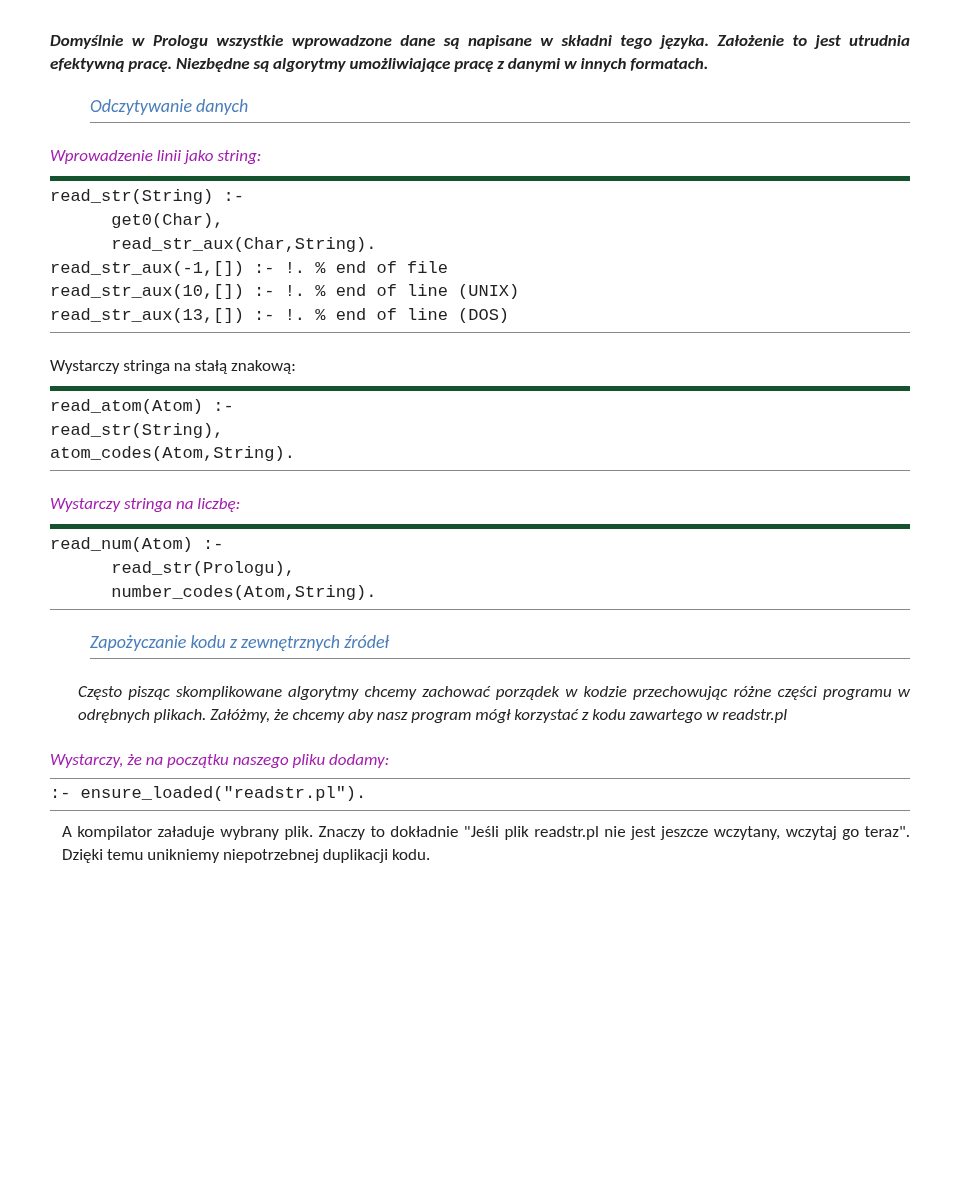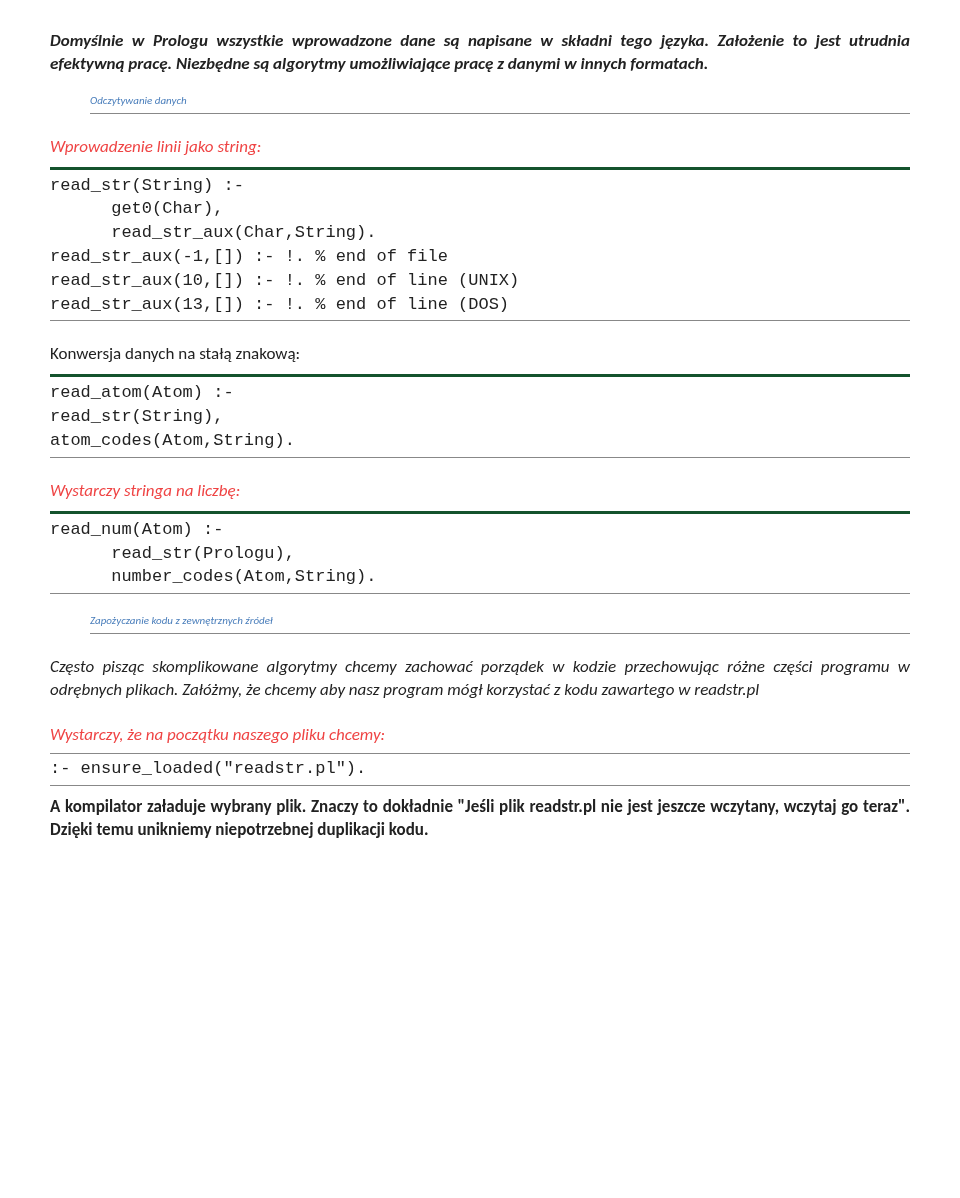--- a/index.html
+++ b/index.html
@@ -13,81 +13,80 @@
     line-height: 1.35;
   }
   .bold { font-weight: bold; }
   .para { margin: 0 0 12px 0; text-align: justify; font-style: italic; }
   .section-heading {
     color: #4a7ebb;
     font-style: italic;
     margin: 18px 0 0 40px;
     padding-bottom: 4px;
     border-bottom: 1px solid #888;
-    font-size: 11px;
+    font-size: 18px;
   }
   .subtext-italic {
     font-style: italic;
-    color: #ef4444;
+    color: #a21caf;
     margin: 22px 0 6px 0;
   }
   .code-block {
     font-family: Consolas, 'Courier New', monospace;
     white-space: pre;
-    border-top: 3px solid #14532d;
+    border-top: 5px solid #14532d;
     border-bottom: 1px solid #888;
     padding: 4px 0;
     margin: 8px 0 20px 0;
     font-size: 17px;
     line-height: 1.4;
   }
   .code-inline {
     font-family: Consolas, 'Courier New', monospace;
     white-space: pre;
     border-top: 1px solid #888;
     border-bottom: 1px solid #888;
     padding: 4px 0;
     margin: 6px 0 10px 0;
     font-size: 17px;
   }
   .after-code-para {
-    margin: 10px 0 12px 0;
+    margin: 10px 0 12px 12px;
     text-align: justify;
-    font-weight: bold;
   }
 </style>
 </head>
 <body>
 
 <p class="para bold">Domyślnie w Prologu wszystkie wprowadzone dane są napisane w składni tego języka. Założenie to jest utrudnia efektywną pracę. Niezbędne są algorytmy umożliwiające pracę z danymi w innych formatach.</p>
 
 <div class="section-heading">Odczytywanie danych</div>
 
 <p class="subtext-italic">Wprowadzenie linii jako string:</p>
 
 <div class="code-block">read_str(String) :-
       get0(Char),
       read_str_aux(Char,String).
 read_str_aux(-1,[]) :- !. % end of file
 read_str_aux(10,[]) :- !. % end of line (UNIX)
 read_str_aux(13,[]) :- !. % end of line (DOS)</div>
 
-<p class="subtext-italic" style="color:#222;font-style:normal;">Konwersja danych na stałą znakową:</p>
+<p class="subtext-italic" style="color:#222;font-style:normal;">Wystarczy stringa na stałą znakową:</p>
 
 <div class="code-block">read_atom(Atom) :-
 read_str(String),
 atom_codes(Atom,String).</div>
 
 <p class="subtext-italic">Wystarczy stringa na liczbę:</p>
 
 <div class="code-block">read_num(Atom) :-
       read_str(Prologu),
       number_codes(Atom,String).</div>
 
 <div class="section-heading" style="margin-top:13px;">Zapożyczanie kodu z zewnętrznych źródeł</div>
 
-<p class="para" style="margin-top:22px;">Często pisząc skomplikowane algorytmy chcemy zachować porządek w kodzie przechowując różne części programu w odrębnych plikach. Załóżmy, że chcemy aby nasz program mógł korzystać z kodu zawartego w readstr.pl</p>
+<p class="para" style="margin-top:22px;margin-left:28px;">Często pisząc skomplikowane algorytmy chcemy zachować porządek w kodzie przechowując różne części programu w odrębnych plikach. Załóżmy, że chcemy aby nasz program mógł korzystać z kodu zawartego w readstr.pl</p>
 
-<p class="subtext-italic">Wystarczy, że na początku naszego pliku chcemy:</p>
+<p class="subtext-italic">Wystarczy, że na początku naszego pliku dodamy:</p>
 
 <div class="code-inline">:- ensure_loaded("readstr.pl").</div>
 
 <p class="after-code-para">A kompilator załaduje wybrany plik. Znaczy to dokładnie "Jeśli plik readstr.pl nie jest jeszcze wczytany, wczytaj go teraz". Dzięki temu unikniemy niepotrzebnej duplikacji kodu.</p>
 
 </body></html>

